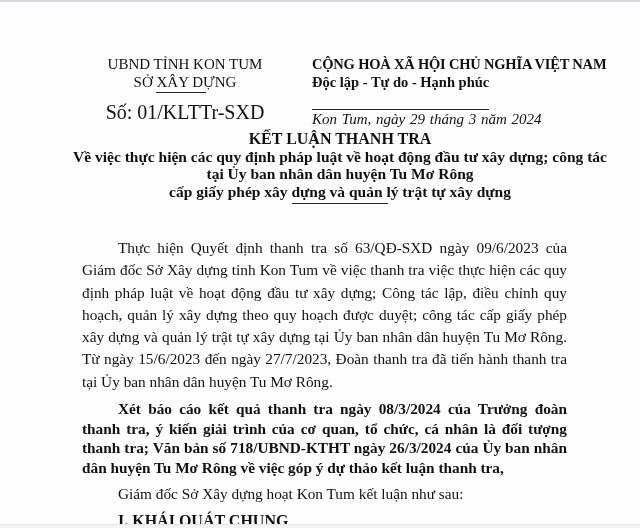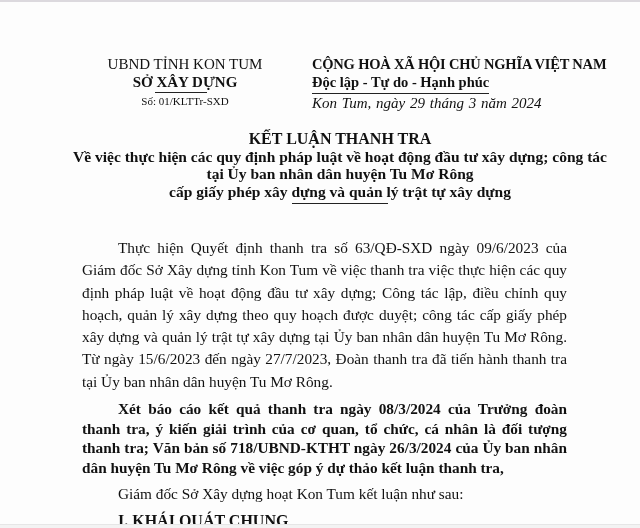--- a/index.html
+++ b/index.html
@@ -40,50 +40,50 @@
     .hdr-left {
       position: absolute;
       left: 60px; top: 55px;
       width: 250px;
       text-align: center;
       font-size: 15px;
       line-height: 18px;
     }
     .hdr-left .agency { font-weight: normal; }
     .hdr-left .dept {
-      font-weight: bold;
+      font-weight: normal;
       display: inline-block;
       position: relative;
     }
     .hdr-left .dept-underline {
       position: absolute;
       left: 22px; right: 30px;
       bottom: -2px;
       height: 1px;
       background: #222;
     }
     .hdr-left .docno {
-      margin-top: 1px;
-      font-size: 11px;
+      margin-top: 12px;
+      font-size: 20px;
     }
 
     .hdr-right {
       position: absolute;
       left: 312px; top: 55px;
       width: 300px;
       text-align: left;
       font-size: 14.5px;
       line-height: 18px;
     }
     .hdr-right .nation { font-weight: bold; letter-spacing: -0.2px; }
     .hdr-right .motto {
       font-weight: bold;
       display: inline-block;
       border-bottom: 1px solid #222;
-      padding-bottom: 2px;
+      padding-bottom: 18px;
     }
     .hdr-right .date {
       font-style: italic;
       font-size: 15px;
       word-spacing: 1px;
     }
 
     
     .title-block {
       position: absolute;

